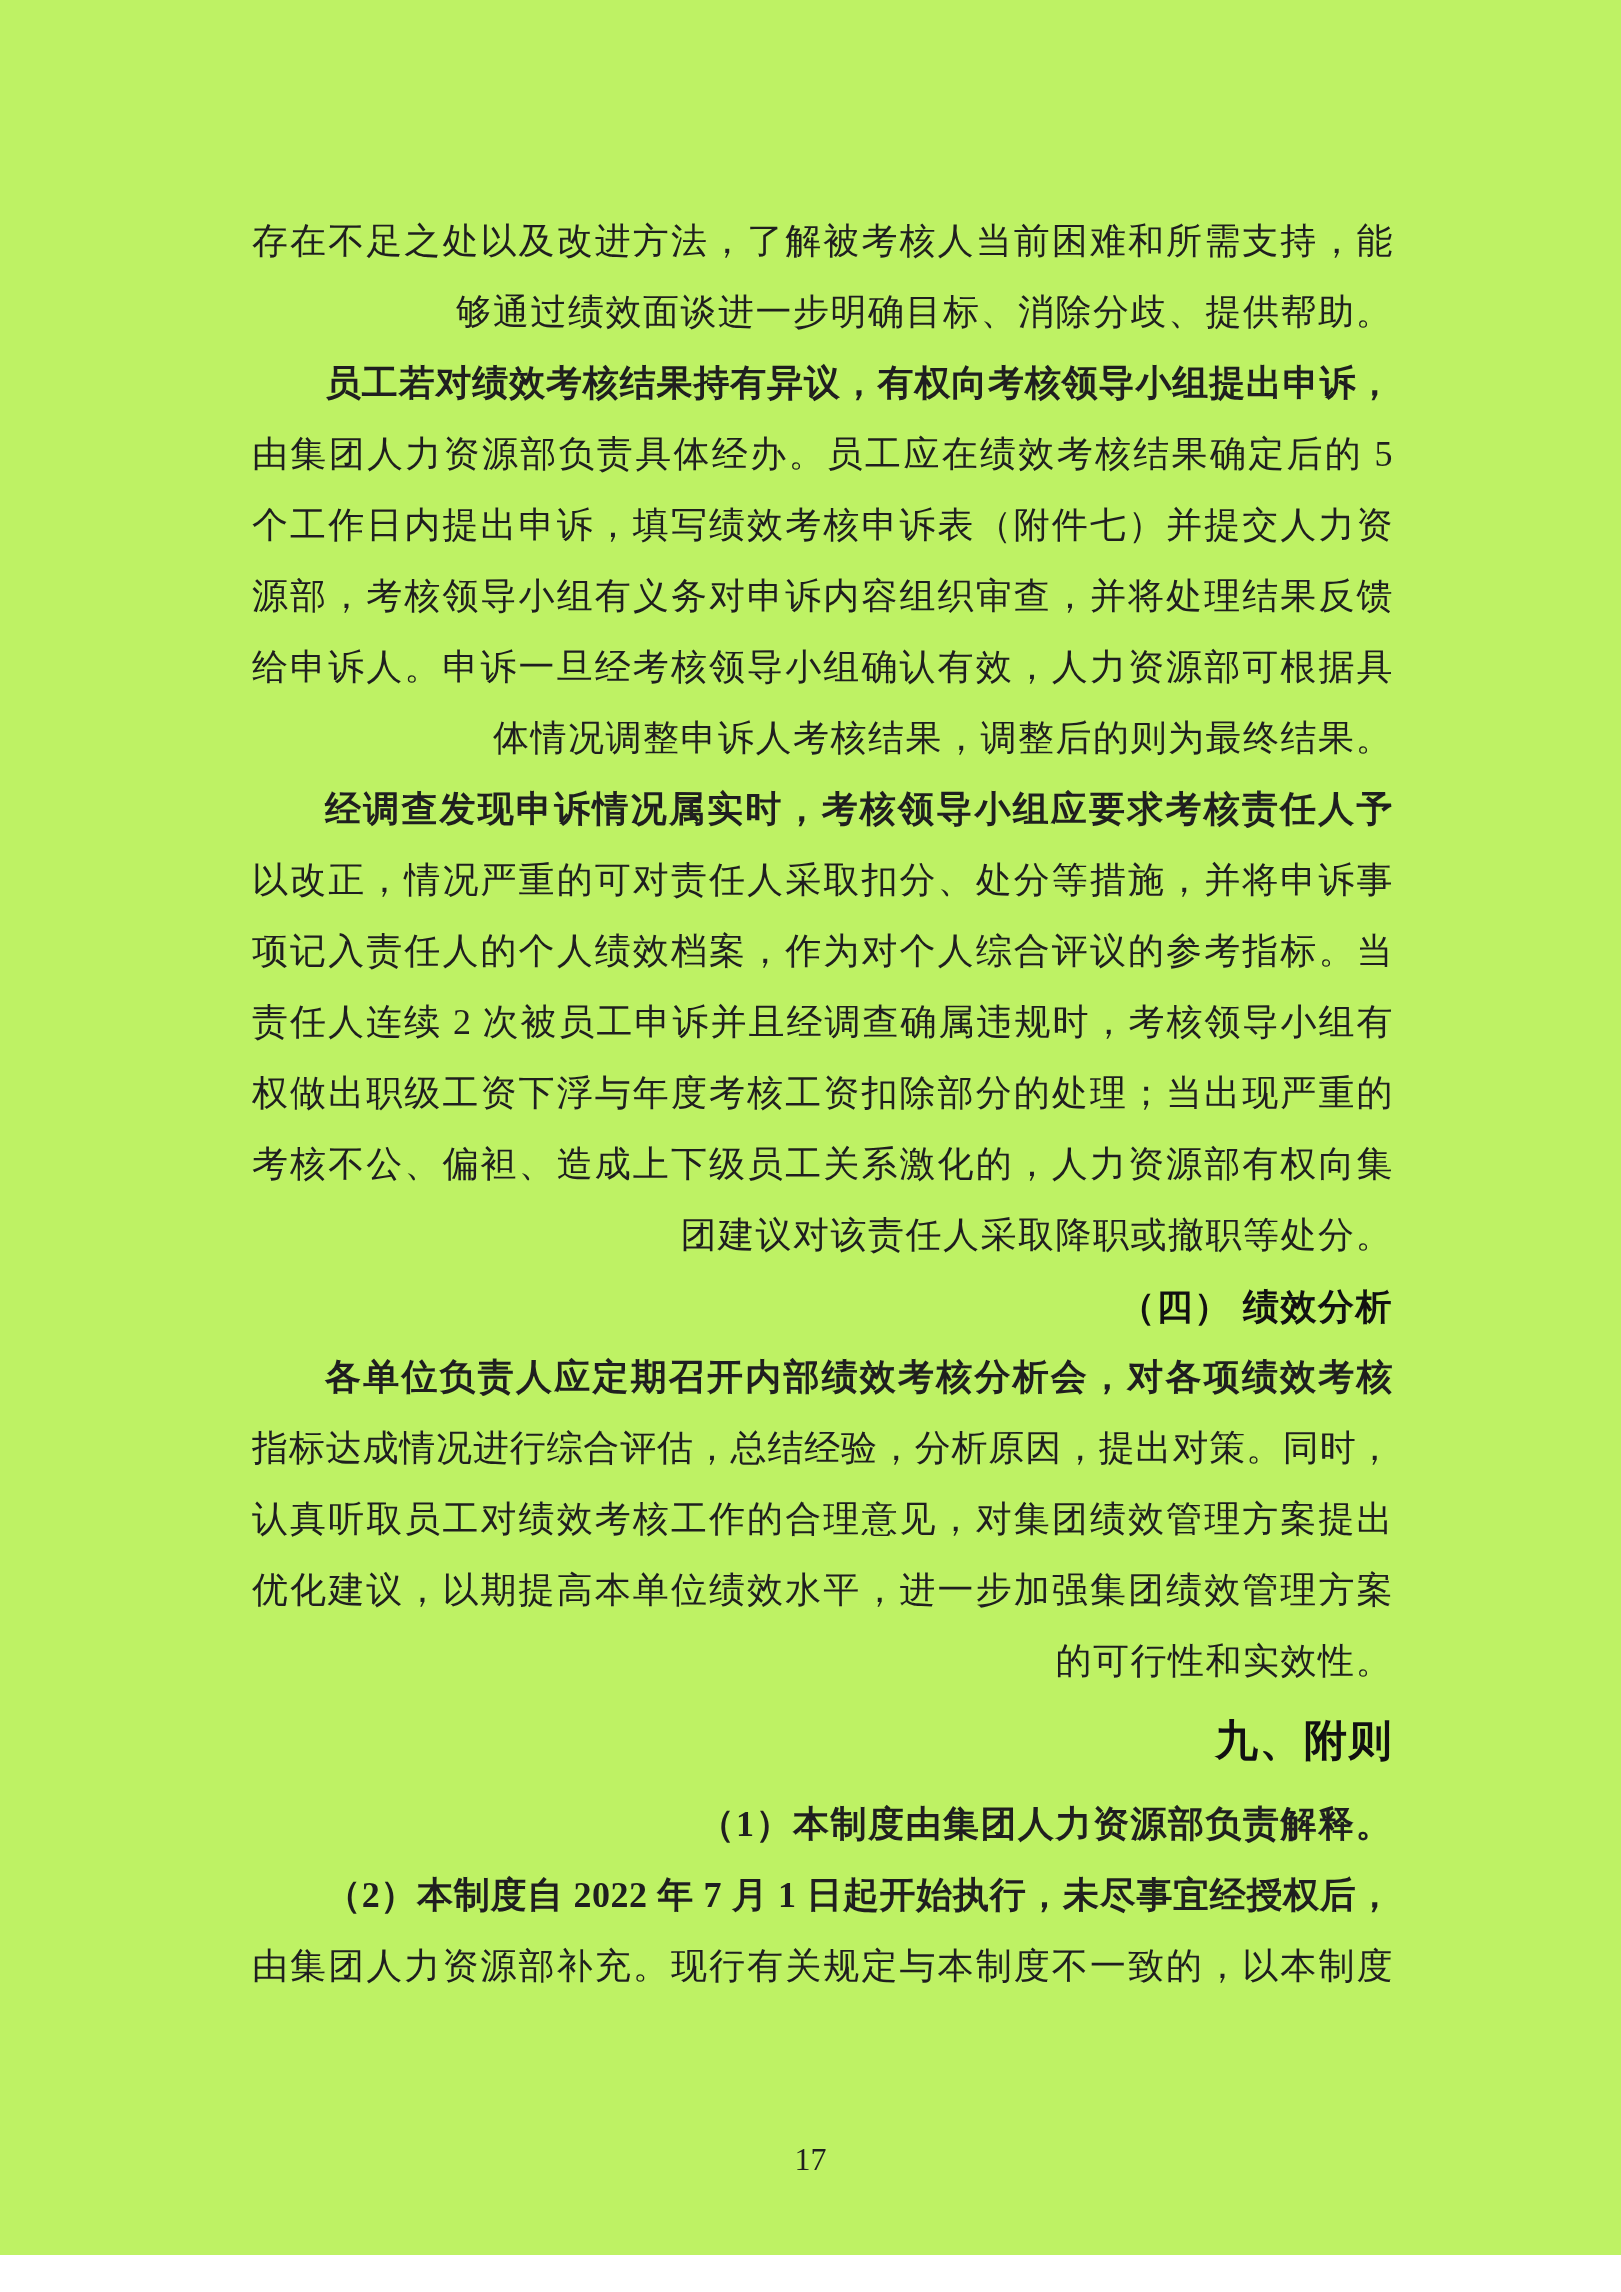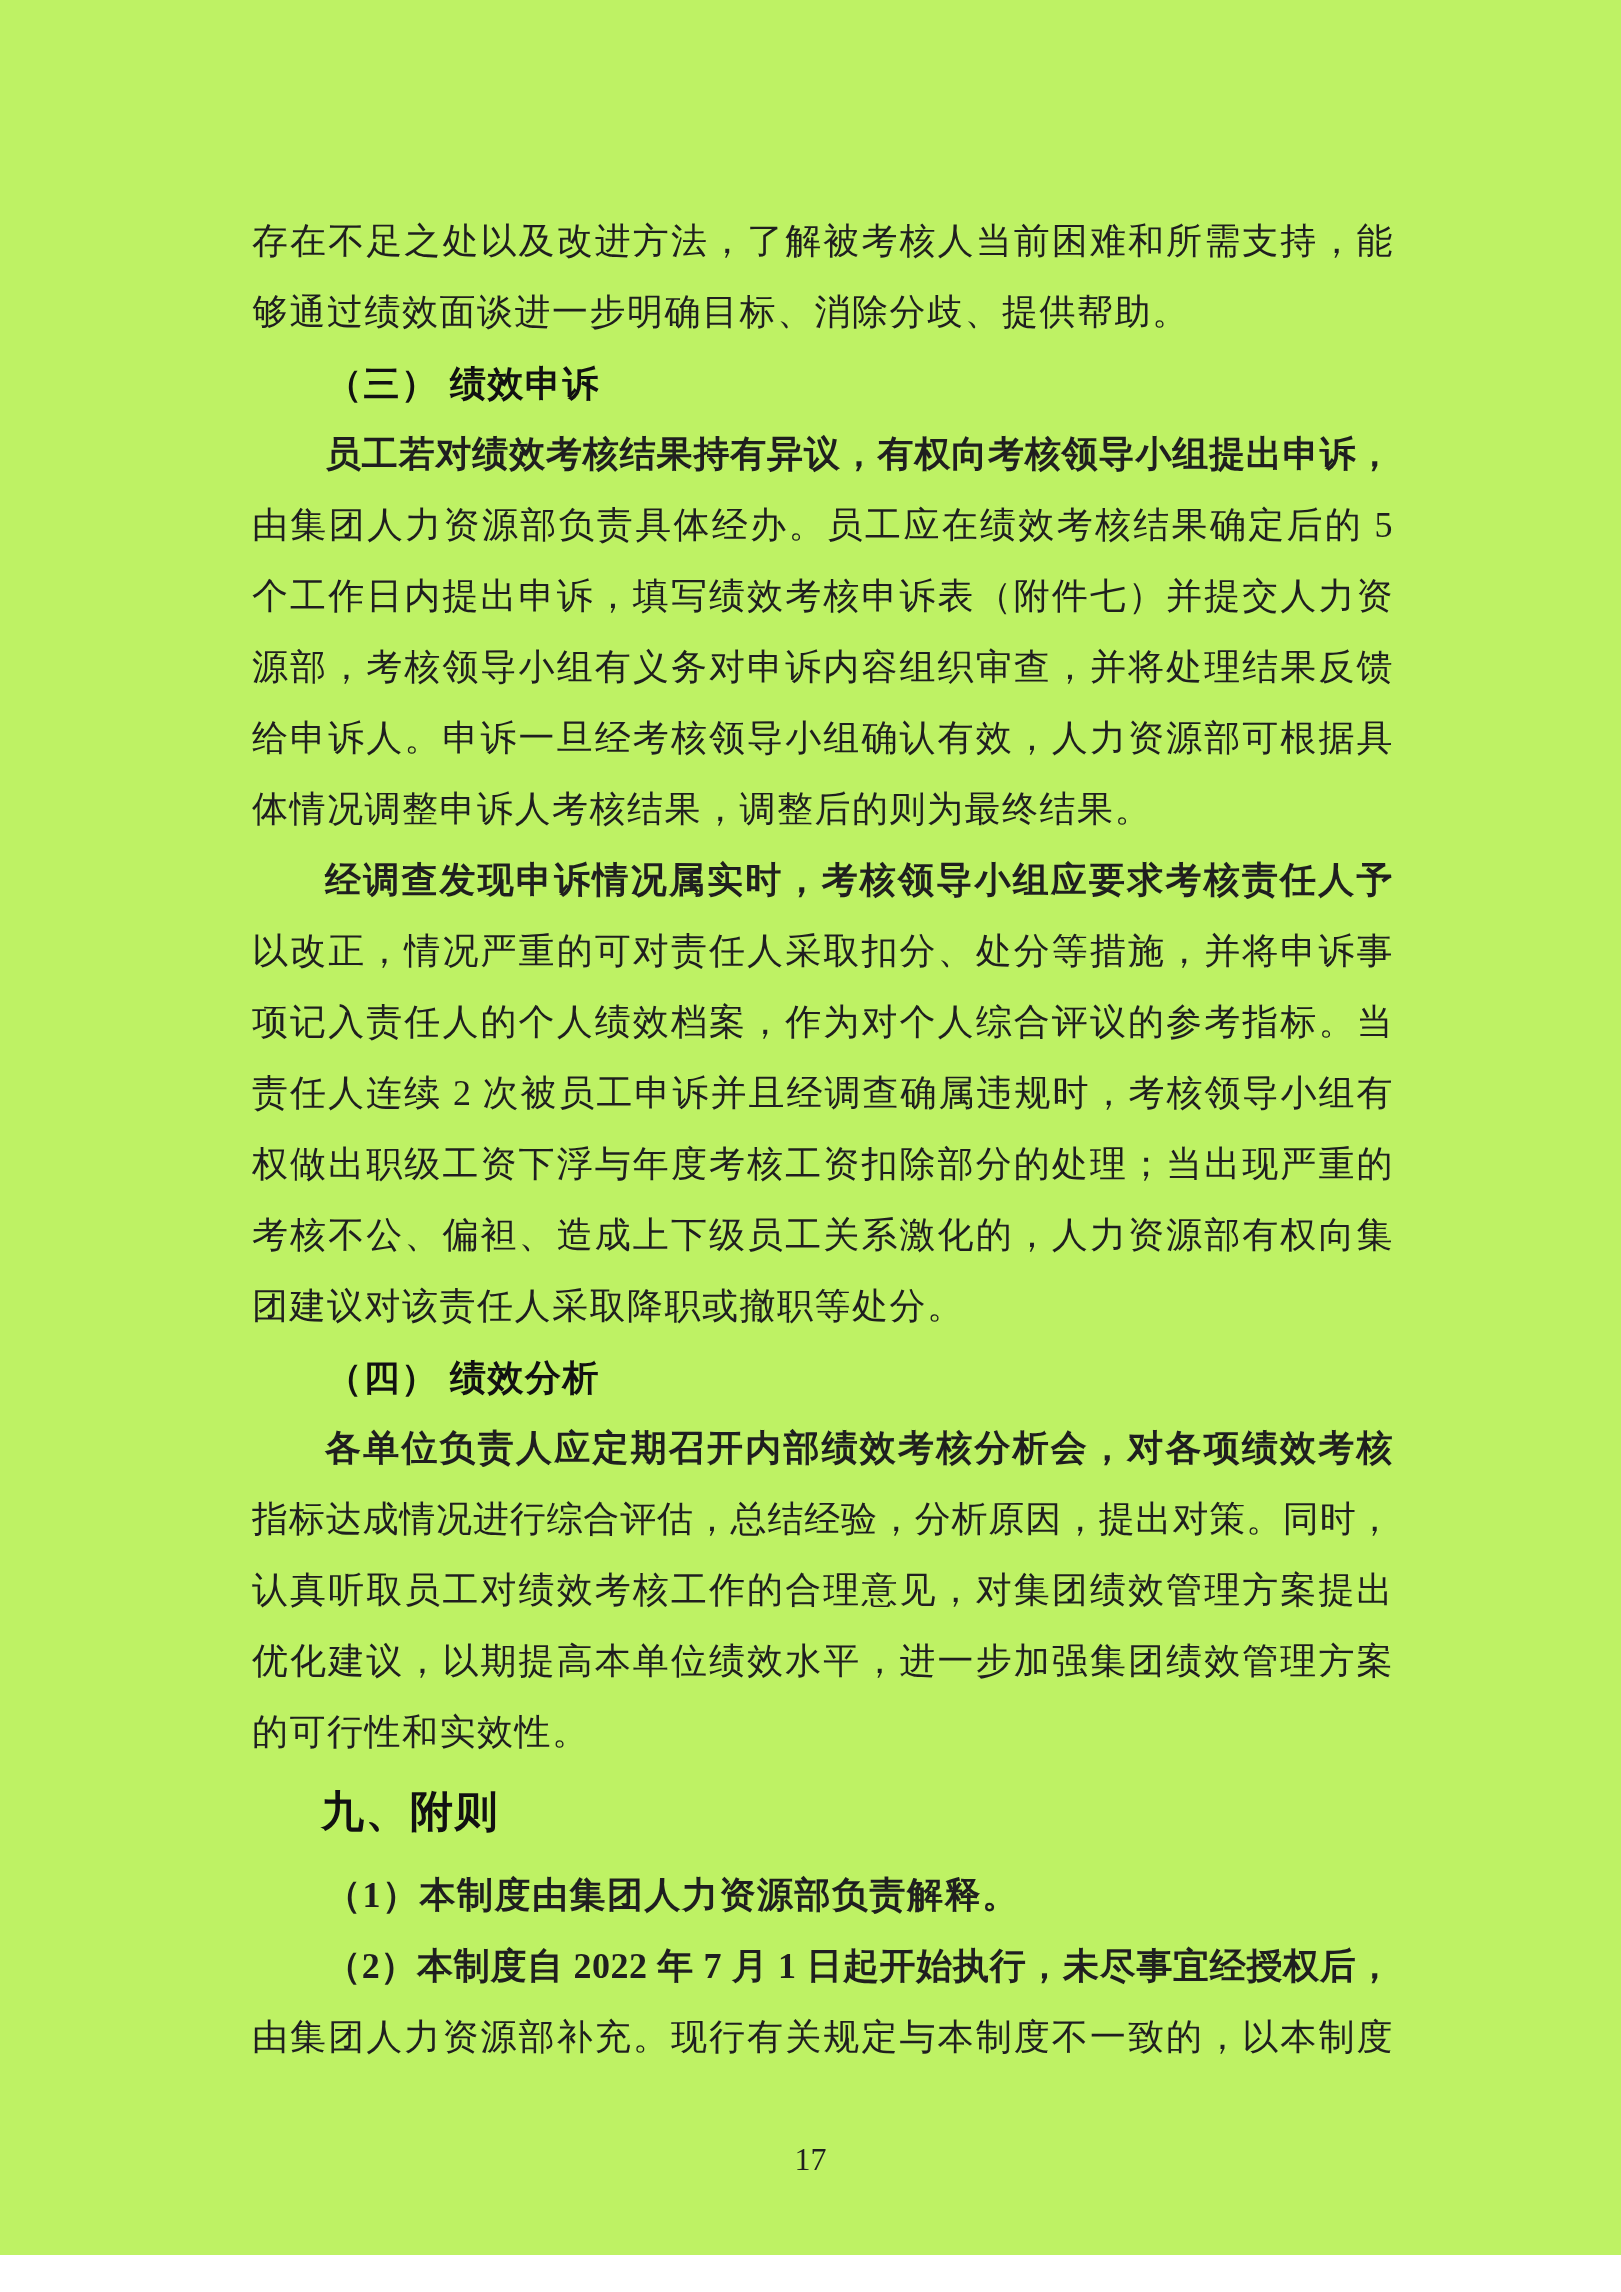--- a/index.html
+++ b/index.html
@@ -23,21 +23,21 @@
     width: 1141px;
   }
   .line {
     margin: 0;
     padding: 0;
     font-size: 36px;
     line-height: 71px;
     height: 71px;
     overflow: hidden;
     letter-spacing: 1.5px;
-    text-align: left;
+    text-align: right;
     white-space: nowrap;
   }
   .fill {
     white-space: normal;
     letter-spacing: 0.5px;
     text-align: justify;
     text-align-last: justify;
     text-justify: inter-character;
   }
   .indent {
@@ -72,21 +72,20 @@
     color: #1f1f1f;
   }
 </style>
 </head>
 <body>
 
 <div class="page">
   <main class="content">
     <p class="line fill">存在不足之处以及改进方法，了解被考核人当前困难和所需支持，能</p>
     <p class="line">够通过绩效面谈进一步明确目标、消除分歧、提供帮助。</p>
-    <p class="line h2">（三） 绩效申诉</p>
     <p class="line fill indent">员工若对绩效考核结果持有异议，有权向考核领导小组提出申诉，</p>
     <p class="line fill">由集团人力资源部负责具体经办。员工应在绩效考核结果确定后的 5</p>
     <p class="line fill">个工作日内提出申诉，填写绩效考核申诉表（附件七）并提交人力资</p>
     <p class="line fill">源部，考核领导小组有义务对申诉内容组织审查，并将处理结果反馈</p>
     <p class="line fill">给申诉人。申诉一旦经考核领导小组确认有效，人力资源部可根据具</p>
     <p class="line">体情况调整申诉人考核结果，调整后的则为最终结果。</p>
     <p class="line fill indent">经调查发现申诉情况属实时，考核领导小组应要求考核责任人予</p>
     <p class="line fill">以改正，情况严重的可对责任人采取扣分、处分等措施，并将申诉事</p>
     <p class="line fill">项记入责任人的个人绩效档案，作为对个人综合评议的参考指标。当</p>
     <p class="line fill">责任人连续 2 次被员工申诉并且经调查确属违规时，考核领导小组有</p>

